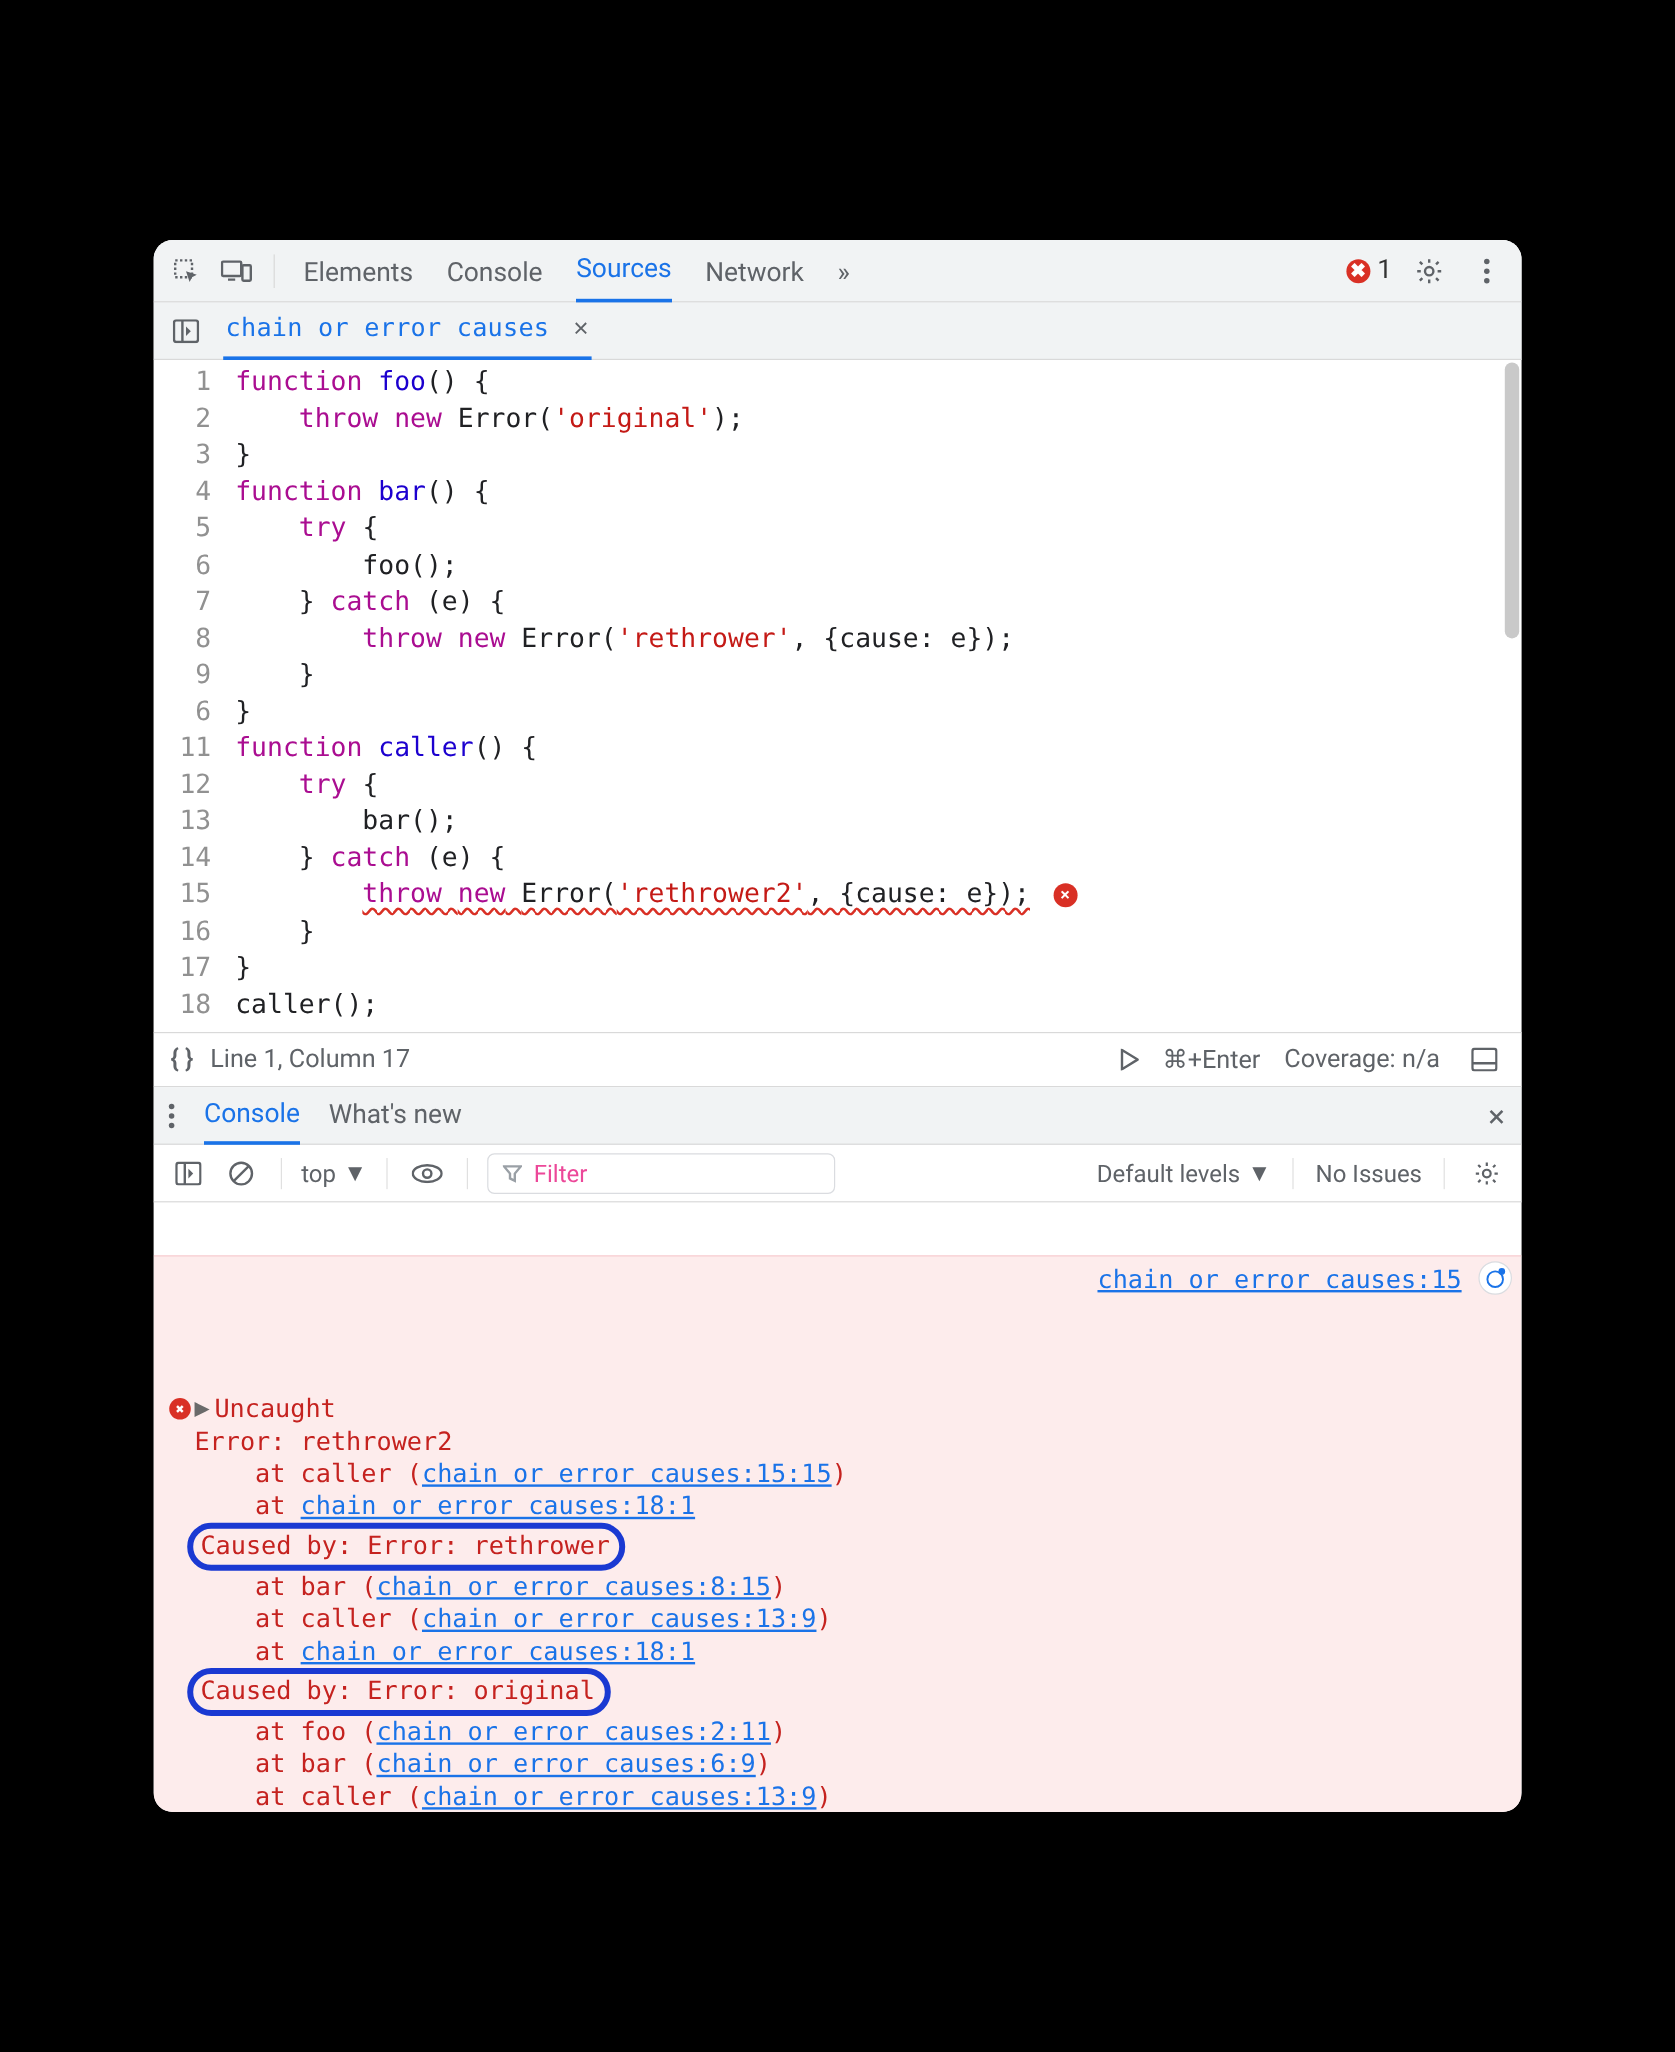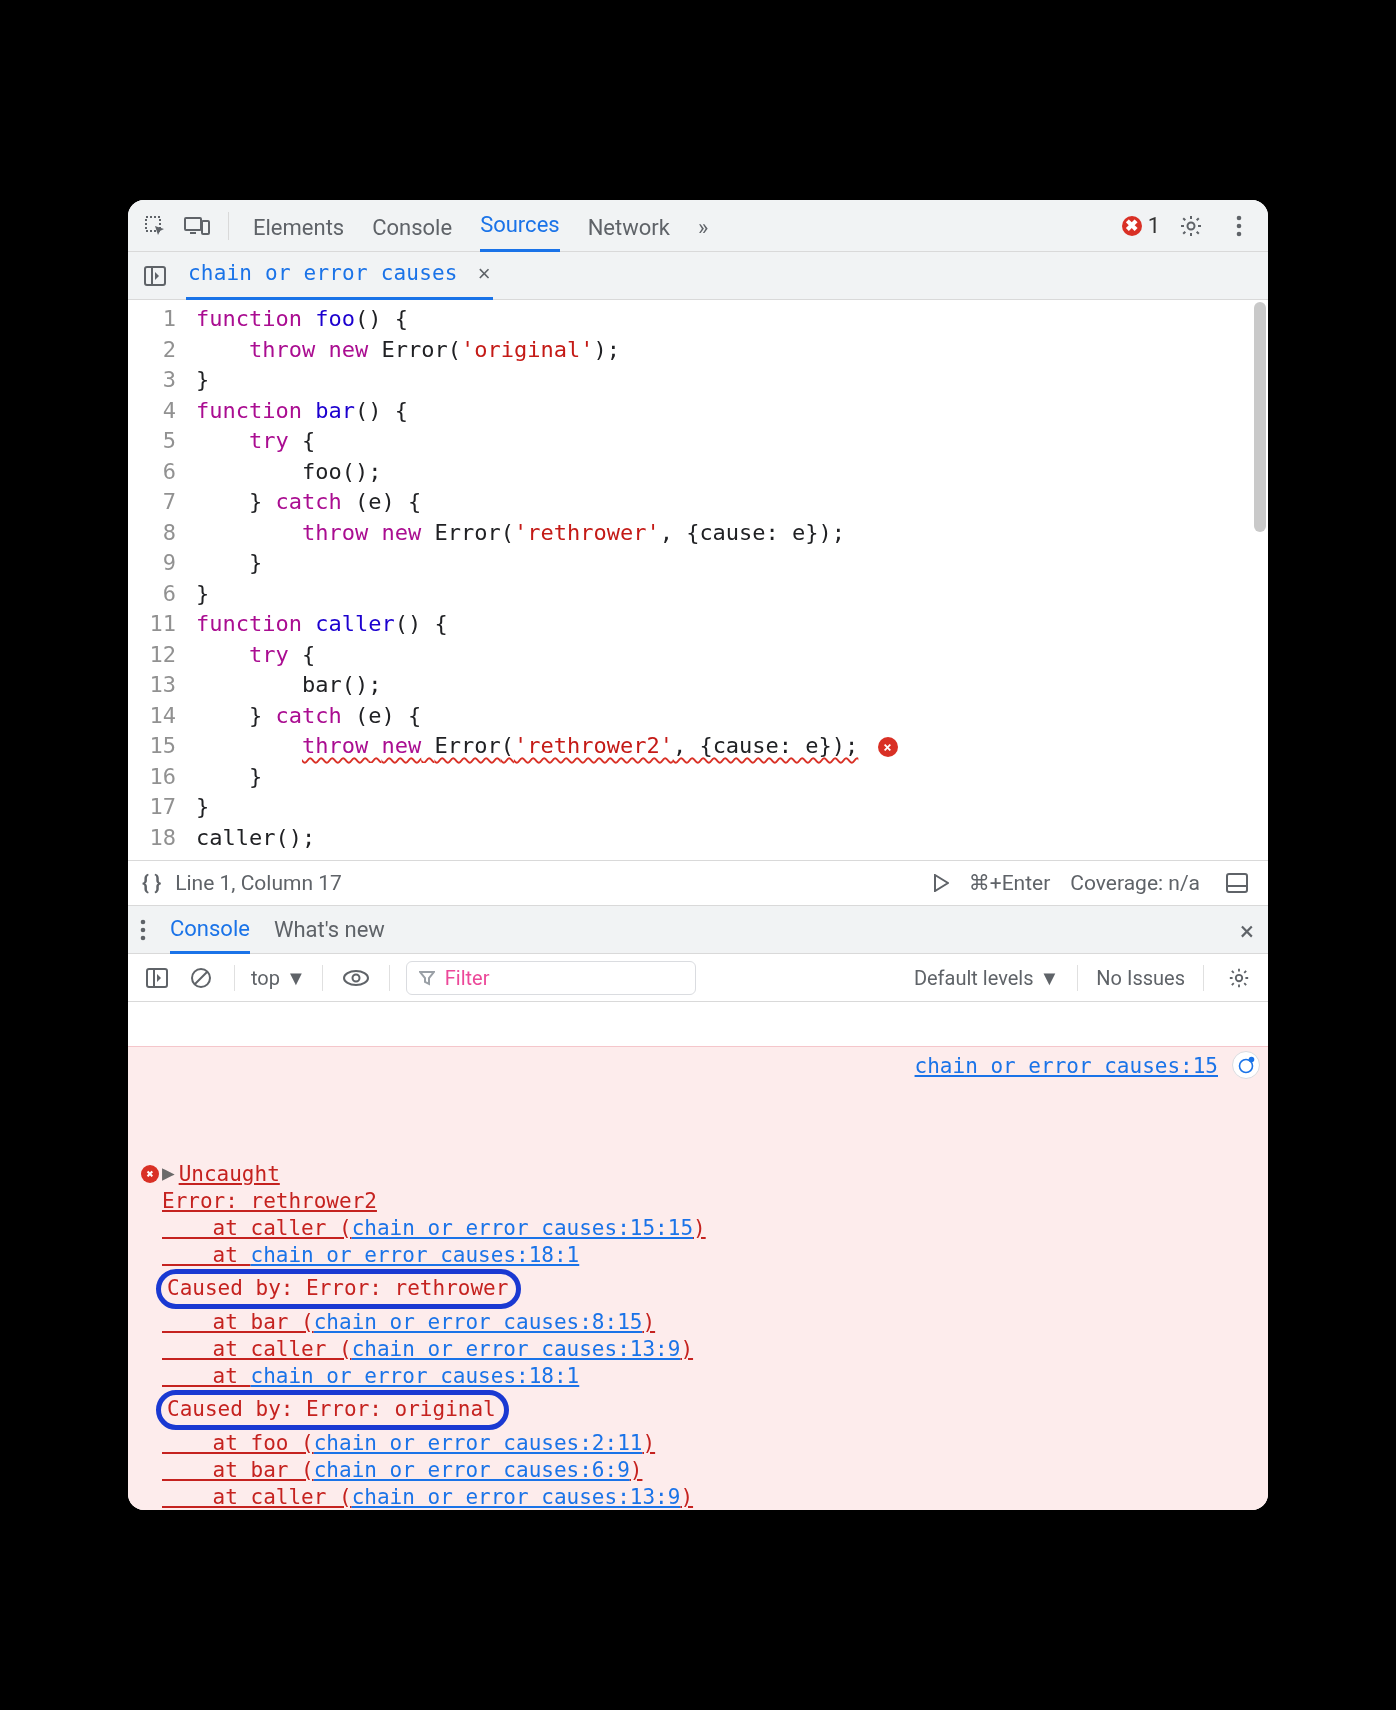--- a/index.html
+++ b/index.html
@@ -184,21 +184,21 @@
     padding: 6px 10px 8px 10px;
     color:#c5221f;
     white-space: pre;
     position: relative;
   }
   .err-block .row { display:flex; }
   .err-block .gut { width:24px; flex:0 0 24px; display:flex; align-items:flex-start; justify-content:center; }
   .err-block .gut .errcircle { width:18px; height:18px; border-radius:50%; background:#d93025; color:#fff; font-size:12px; display:flex; align-items:center; justify-content:center; font-weight:700; margin-top:4px; }
   .err-block .body { flex:1; }
   .err-block .srclink { color:#1a73e8; text-decoration: underline; cursor:pointer; }
-  .err-block .plain { color:#c5221f;text-decoration:underline; }
+  .err-block .plain { color:#c5221f; }
   .err-block .topsrc { position:absolute; top:6px; right:50px; color:#1a73e8; text-decoration: underline; cursor:pointer; }
   .ai-badge {
     position:absolute; top:4px; right:8px;
     width:28px; height:28px; border-radius:50%;
     background:#fff; border:1px solid #dadce0;
     display:flex; align-items:center; justify-content:center;
     color:#1a73e8; font-size: 16px;
   }
   .ai-badge svg circle.dot { fill:#1a73e8; }
   .circled {

